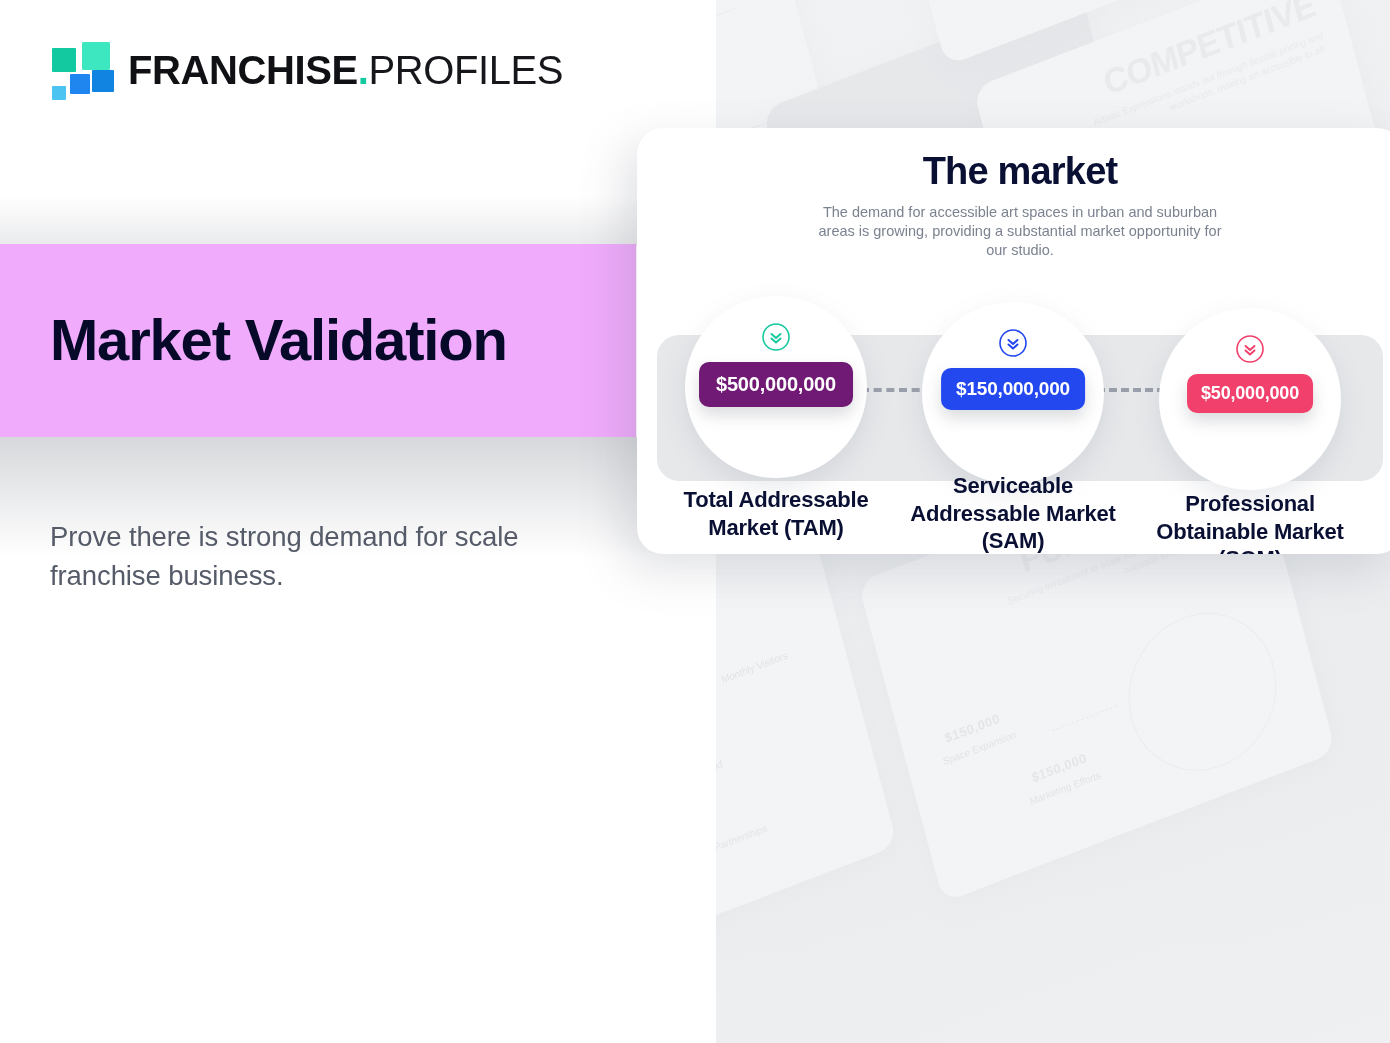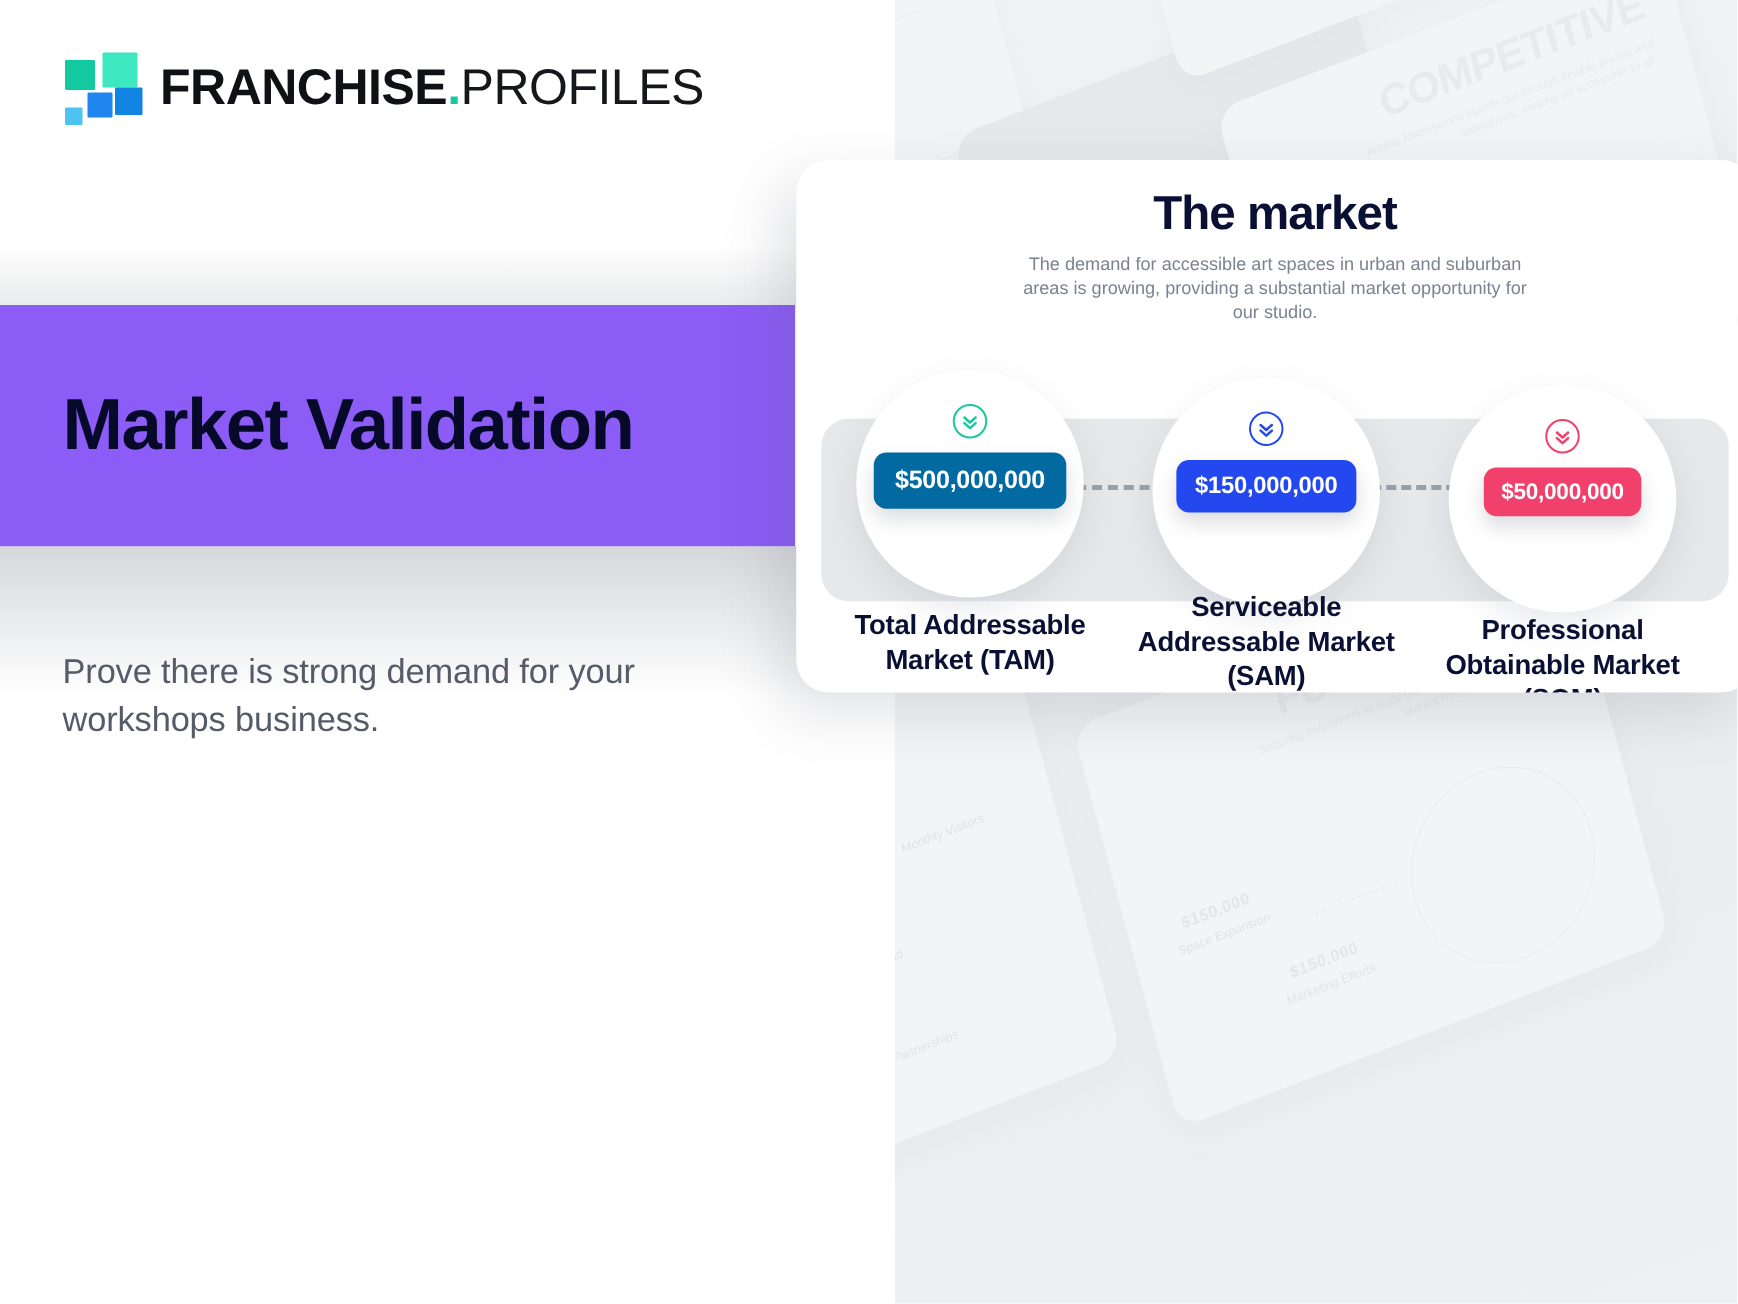--- a/index.html
+++ b/index.html
@@ -96,21 +96,21 @@
   .logo-text .dot { color: #12c9a0; font-weight: 700; }
   .logo-text .light { font-weight: 400; color: #15171b; }
 
   
   .title-banner {
     position: absolute;
     left: 0;
     top: 244px;
     width: 636px;
     height: 193px;
-    background: #8b5cf6;
+    background: #f0abfc;
     display: flex;
     align-items: center;
     z-index: 5;
   }
   .title-banner h1 {
     margin: 0;
     padding-left: 50px;
     font-size: 58px;
     font-weight: 700;
     letter-spacing: -1.2px;
@@ -458,21 +458,21 @@
 
     <div class="left-shadow-top"></div>
 
     <div class="title-banner">
       <h1>Market Validation</h1>
     </div>
 
     <div class="left-shadow"></div>
 
     <div class="body-copy">
-      <p>Prove there is strong demand for your workshops business.</p>
+      <p>Prove there is strong demand for scale franchise business.</p>
     </div>
   </div>
 
   <div class="market-card">
     <h2 class="mc-title">The market</h2>
     <p class="mc-sub">The demand for accessible art spaces in urban and suburban areas is growing, providing a substantial market opportunity for our studio.</p>
 
     <div class="mc-stage">
       <div class="stage-panel"></div>
 
@@ -480,21 +480,21 @@
       <div class="dash-link d2"></div>
 
       <div class="bubble b1">
         <div class="bub-icon">
           <svg width="30" height="30" viewBox="0 0 30 30">
             <circle cx="15" cy="15" r="13" fill="none" stroke="#17c99f" stroke-width="1.6"></circle>
             <polyline points="10.5,12 15,16 19.5,12" fill="none" stroke="#17c99f" stroke-width="2" stroke-linecap="round" stroke-linejoin="round"></polyline>
             <polyline points="10.5,16.5 15,20.5 19.5,16.5" fill="none" stroke="#17c99f" stroke-width="2" stroke-linecap="round" stroke-linejoin="round"></polyline>
           </svg>
         </div>
-        <div class="bub-pill" style="background:#0369a1;">$500,000,000</div>
+        <div class="bub-pill" style="background:#701a75;">$500,000,000</div>
         <div class="bub-label">Total Addressable Market (TAM)</div>
       </div>
 
       <div class="bubble b2">
         <div class="bub-icon">
           <svg width="30" height="30" viewBox="0 0 30 30">
             <circle cx="15" cy="15" r="13" fill="none" stroke="#2348f0" stroke-width="1.6"></circle>
             <polyline points="10.5,12 15,16 19.5,12" fill="none" stroke="#2348f0" stroke-width="2" stroke-linecap="round" stroke-linejoin="round"></polyline>
             <polyline points="10.5,16.5 15,20.5 19.5,16.5" fill="none" stroke="#2348f0" stroke-width="2" stroke-linecap="round" stroke-linejoin="round"></polyline>
           </svg>

